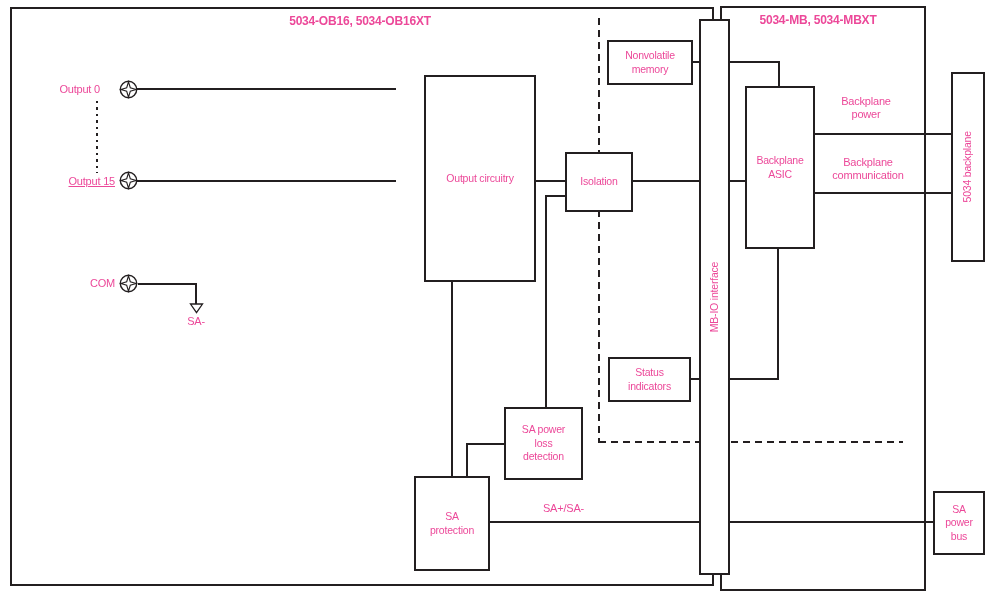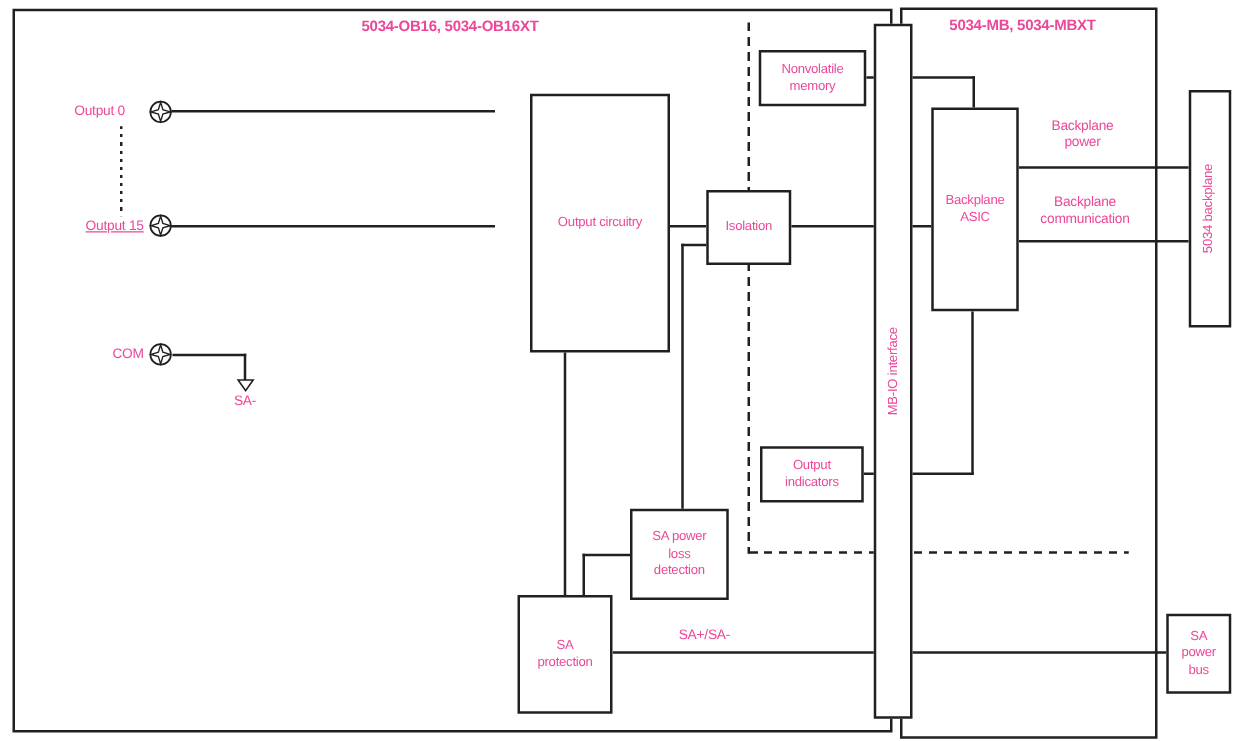--- a/index.html
+++ b/index.html
@@ -119,21 +119,21 @@
 memory</span>
   </div>
   <div class="box" style="left:745px;top:86px;width:70px;height:163px;">
     <span>Backplane
 ASIC</span>
   </div>
   <div class="box vbox" style="left:951px;top:72px;width:34px;height:190px;">
     <span>5034 backplane</span>
   </div>
   <div class="box" style="left:608px;top:357px;width:83px;height:45px;">
-    <span>Output
+    <span>Status
 indicators</span>
   </div>
   <div class="box" style="left:504px;top:407px;width:79px;height:73px;">
     <span>SA power
 loss
 detection</span>
   </div>
   <div class="box" style="left:414px;top:476px;width:76px;height:95px;">
     <span>SA
 protection</span>

